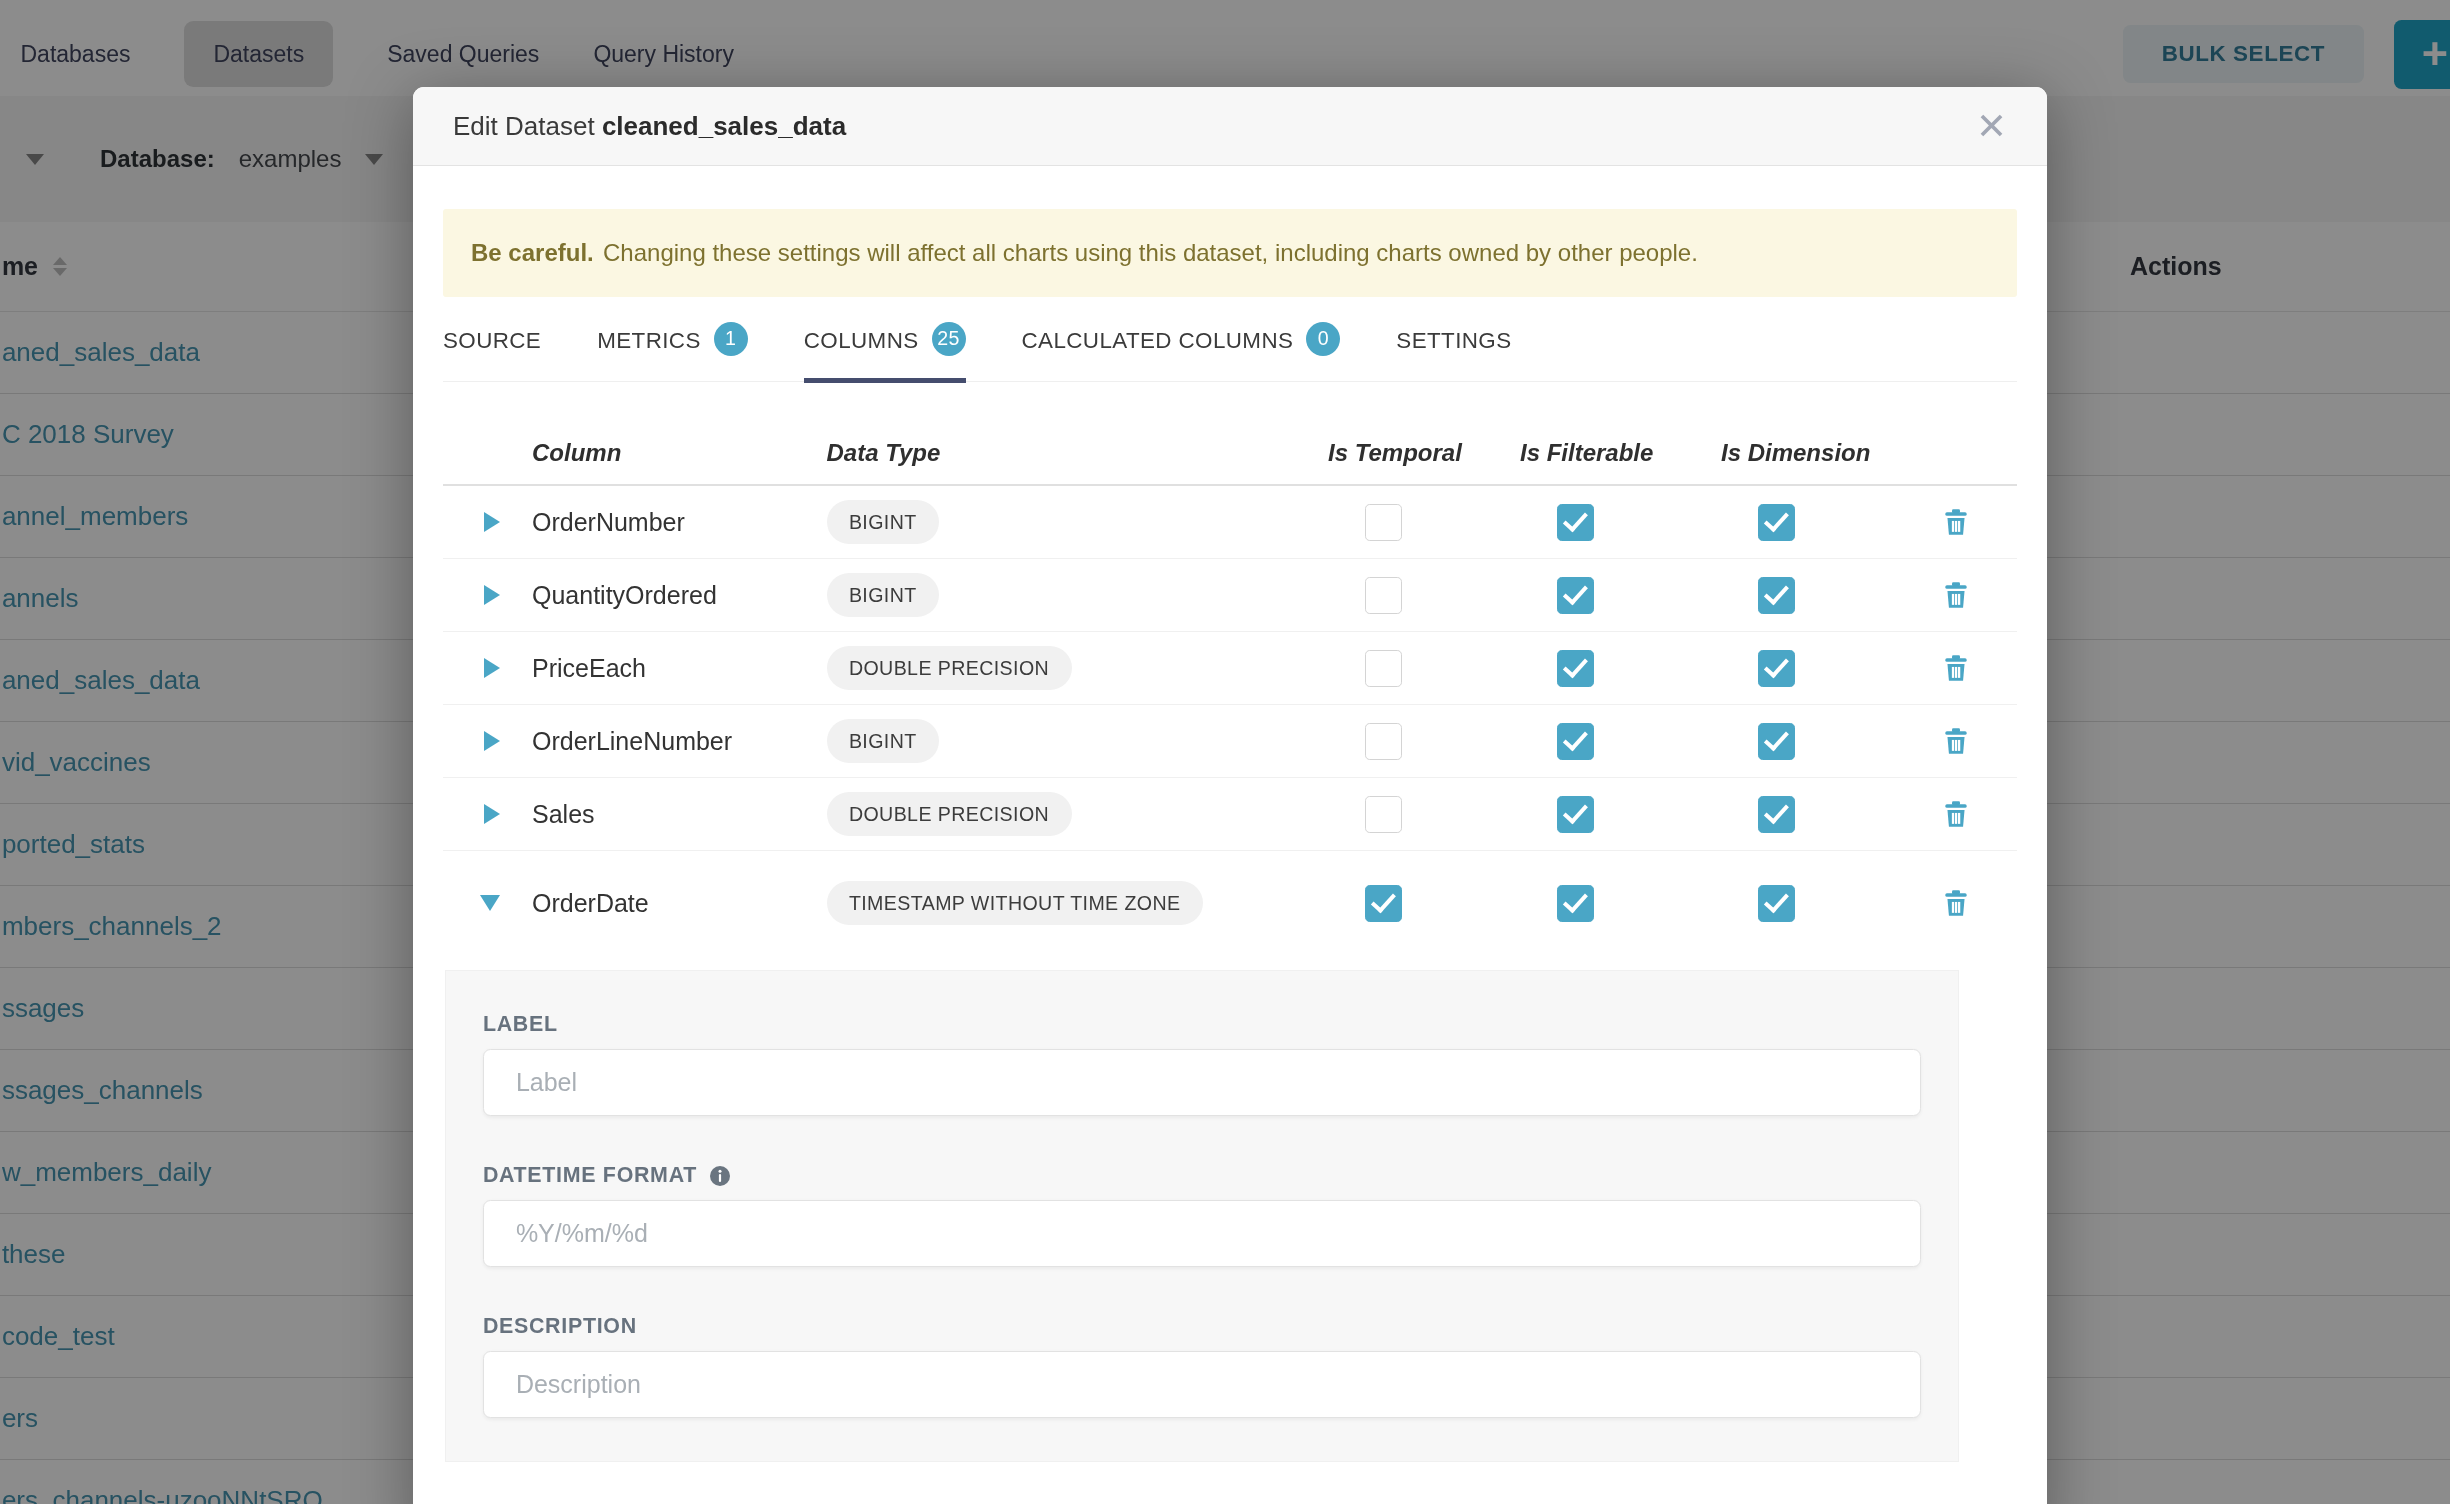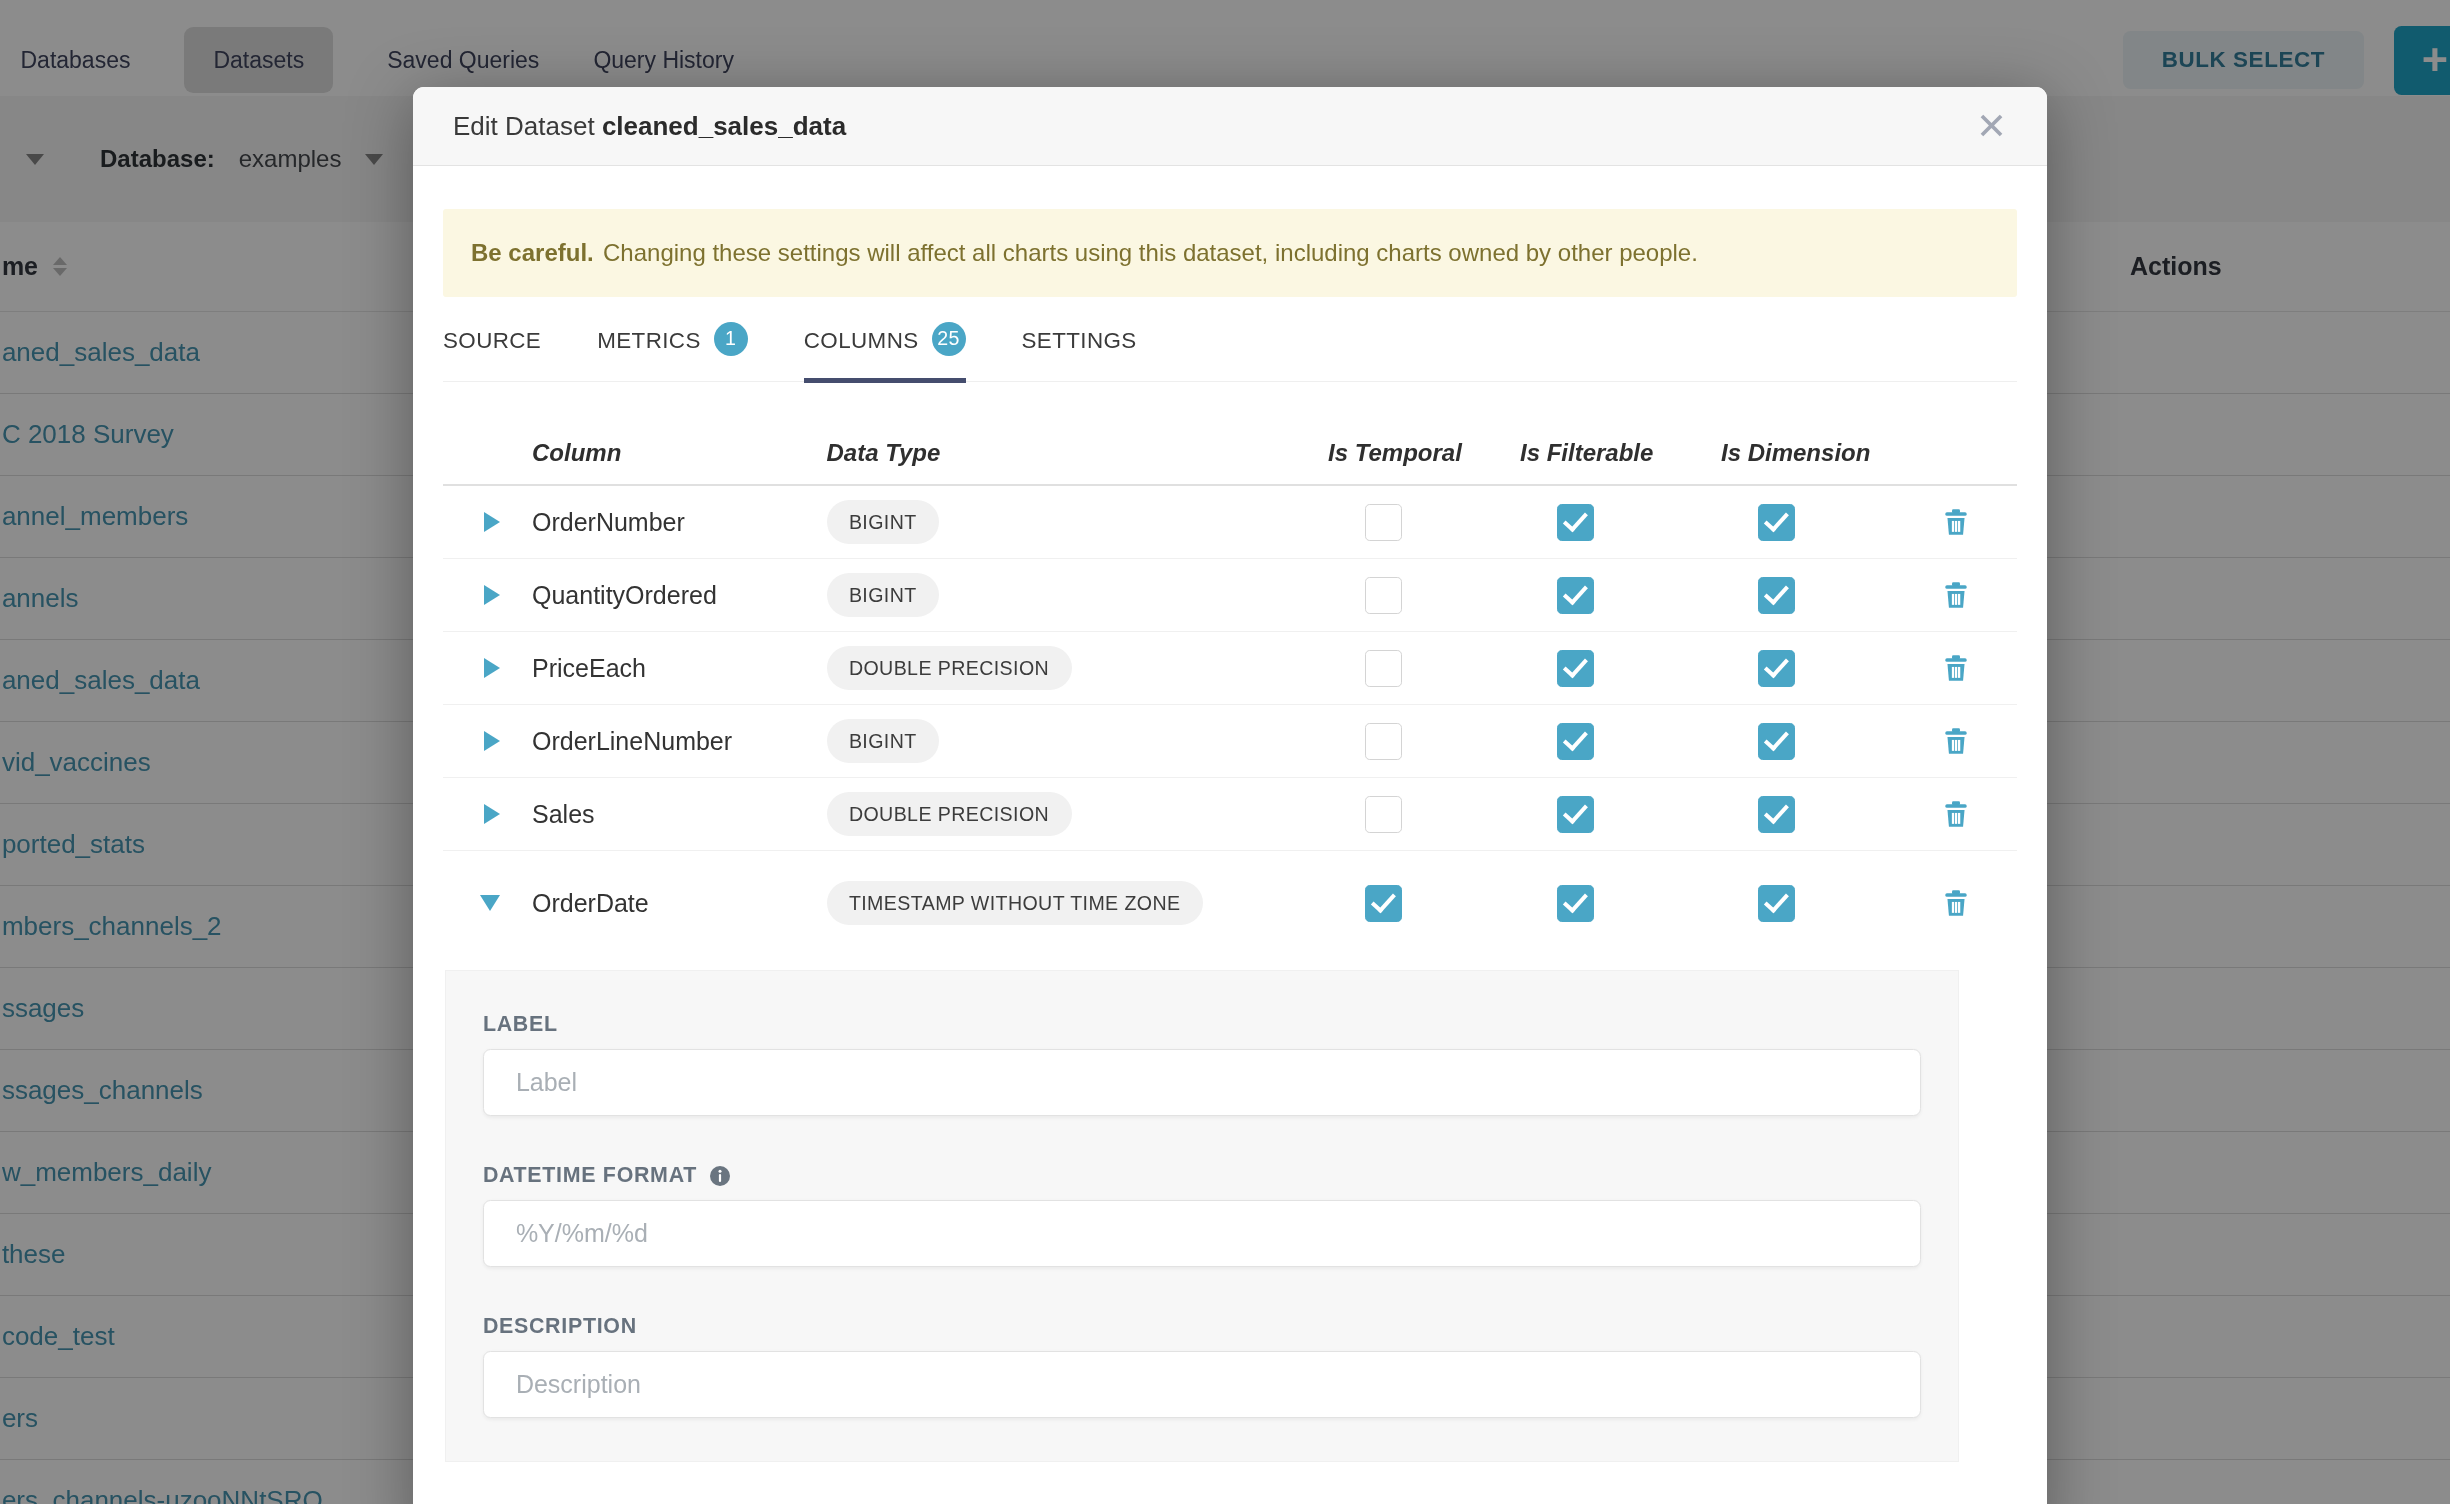--- a/index.html
+++ b/index.html
@@ -8,21 +8,21 @@
     --link:#4796B2;
     --slate:#67727E;
   }
   *{box-sizing:border-box;}
   html,body{margin:0;padding:0;}
   body{
     width:2450px;height:1505px;position:relative;overflow:hidden;
     font-family:"Liberation Sans","DejaVu Sans",sans-serif;background:#fff;
   }
   
-  .nav{position:absolute;top:12px;left:0;right:0;height:96px;background:#fff;
+  .nav{position:absolute;top:6px;left:0;right:0;height:96px;background:#fff;
        display:flex;align-items:center;padding-left:20.5px;}
   .nav-item{font-size:23px;color:#40455F;margin-right:54px;white-space:nowrap;cursor:pointer;}
   .nav-item.active{background:#DEDEDE;padding:19.6px 29px;border-radius:9.3px;}
   .nav-right{margin-left:auto;display:flex;align-items:center;}
   .bulk-btn{height:58px;padding:0 39px;background:#EDF4F7;color:#337E9B;font-weight:700;
             font-size:22.4px;letter-spacing:0.6px;border-radius:7.5px;display:flex;align-items:center;}
   .plus-btn{width:82px;height:69px;margin-left:30px;margin-right:-26px;background:#20A7C9;
             border-radius:7.5px;color:#fff;font-size:45px;font-weight:700;
             display:flex;align-items:center;justify-content:center;}
   .filterbar{position:absolute;top:96px;left:0;right:0;height:126px;background:#F6F6F6;}
@@ -195,20 +195,24 @@
         </div>
         <div class="tab">
           <span>METRICS</span>
           <span class="badge">1</span>
         </div>
         <div class="tab active">
           <span>COLUMNS</span>
           <span class="badge">25</span>
         </div>
         <div class="tab">
+          <span>CALCULATED COLUMNS</span>
+          <span class="badge">0</span>
+        </div>
+        <div class="tab">
           <span>SETTINGS</span>
         </div>
       </div>
     <div class="cols-table">
       <div class="crow header">
         <div></div>
         <div class="h-col">Column</div>
         <div class="h-type">Data Type</div>
         <div class="h-check">Is Temporal</div>
         <div class="h-check">Is Filterable</div>

